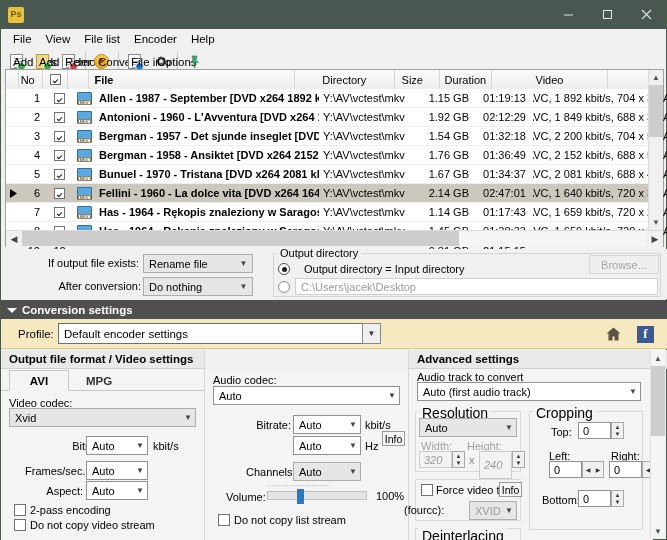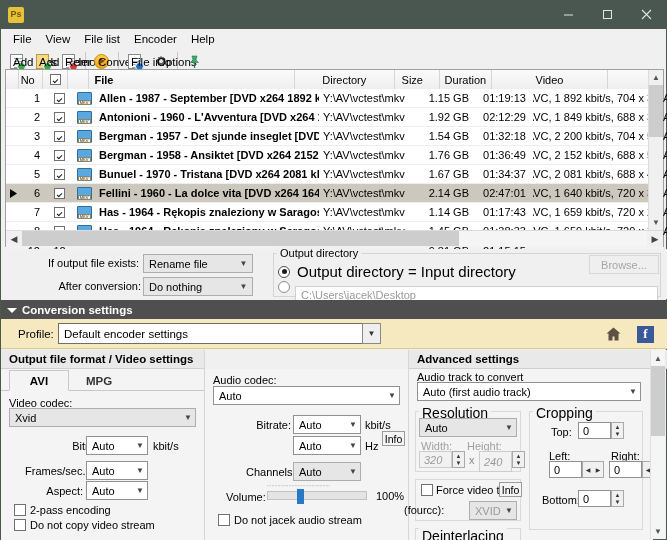--- a/index.html
+++ b/index.html
@@ -144,21 +144,21 @@
            font-size:8px; color:#444; }
   .groupbox { position:absolute; border:1px solid #d4d4d4; }
   .radio { width:12px; height:12px; border-radius:50%; border:1px solid #4d4d4d;
            background:#fff; position:relative; display:inline-block;
            vertical-align:middle; }
   .radio.on::after { content:""; position:absolute; left:2.5px; top:2.5px;
            width:5px; height:5px; border-radius:50%; background:#1b1b1b; }
   .radio.off { border-color:#8c8c8c; }
   .txtbox { position:absolute; background:#fff; border:1px solid #cfcfcf;
             font-size:11px; display:flex; align-items:center; padding-left:5px;
-            color:#9a9a9a;margin-top:8px; }
+            color:#9a9a9a; }
   .btn-dis { position:absolute; background:#efefef; border:1px solid #d8d8d8;
              color:#a6a6a6; font-size:11px; display:flex; align-items:center;
              justify-content:center; }
 
   
   .cs-bar { position:absolute; left:0; top:300px; width:667px; height:19px;
             background:#4f4f4f; color:#fff; display:flex; align-items:center;
             font-size:11.5px; font-weight:bold; padding-left:6px; }
   .cs-tri { width:0;height:0;border-left:5px solid transparent;
             border-right:5px solid transparent;border-top:5px solid #fff;
@@ -562,21 +562,21 @@
     <div class="combo" style="left:142px;top:28px;width:110px">
       <span>Do nothing</span>
       <span class="arrow">▼</span>
     </div>
 
     <div class="groupbox" style="left:272px;top:4px;width:388px;height:44px;"></div>
     <div style="position:absolute;left:276px;top:-2px;background:#f0f0f0;padding:0 3px;font-size:11px">Output directory</div>
 
     <div style="position:absolute;left:277px;top:14px;display:flex;align-items:center;">
       <span class="radio on"></span>
-      <span style="margin-left:7px;font-size:15px">Output directory = Input directory</span>
+      <span style="margin-left:14px;font-size:11px">Output directory = Input directory</span>
     </div>
     <div style="position:absolute;left:277px;top:31px;">
       <span class="radio off"></span>
     </div>
     <div class="txtbox" style="left:294px;top:29px;width:363px;height:17px">C:\Users\jacek\Desktop</div>
     <div class="btn-dis" style="left:588px;top:6px;width:70px;height:19px">Browse...</div>
   </div>
 
   <div class="cs-bar">
     <span class="cs-tri"></span>
@@ -672,21 +672,21 @@
   </div>
 
   <div class="lbl" style="left:225px;top:491px">Volume:</div>
   <div class="ticks" style="left:266px;top:484px;width:100px">'''''''''''''''''''''''''''''''''''''''''</div>
   <div class="slider" style="left:266px;top:491px;width:100px">
     <span class="slider-thumb" style="left:29px;top:-3px"></span>
   </div>
   <div class="lbl" style="left:375px;top:490px">100%</div>
 
   <div class="cb" style="left:217px;top:514px"></div>
-  <div class="lbl" style="left:233px;top:514px">Do not jacek audio stream</div>
+  <div class="lbl" style="left:233px;top:514px">Do not copy list stream</div>
 
   <div class="lbl" style="left:416px;top:371px">Audio track to convert</div>
   <div class="cmb white" style="left:416px;top:382px;width:224px">
     <span>Auto (first audio track)</span>
     <span class="ar">▼</span>
   </div>
 
   <div class="gbox" style="left:414px;top:411px;width:106px;height:61px"></div>
   <div class="gbox-t" style="left:418px;top:405px">Resolution</div>
   <div class="cmb grey" style="left:418px;top:418px;width:98px">
@@ -694,21 +694,21 @@
     <span class="ar">▼</span>
   </div>
   <div class="lbl" style="left:420px;top:440px;color:#a0a0a0">Width:</div>
   <div class="lbl" style="left:466px;top:440px;color:#a0a0a0">Height:</div>
   <div class="spin dis" style="left:418px;top:451px;width:33px;height:17px">320</div>
   <div class="spinbtn" style="left:451px;top:451px;height:17px">
       <i>▲</i>
       <i>▼</i>
     </div>
   <div class="lbl" style="left:468px;top:454px;color:#888">x</div>
-  <div class="spin dis" style="left:478px;top:451px;width:33px;height:21px">240</div>
+  <div class="spin dis" style="left:478px;top:451px;width:33px;height:28px">240</div>
   <div class="spinbtn" style="left:511px;top:451px;height:17px">
       <i>▲</i>
       <i>▼</i>
     </div>
 
   <div class="gbox" style="left:414px;top:479px;width:106px;height:42px"></div>
   <div class="cb" style="left:420px;top:484px"></div>
   <div class="lbl" style="left:435px;top:484px">Force video tag</div>
   <div class="infobtn" style="left:498px;top:482px;width:23px;height:15px">Info</div>
   <div class="lbl" style="left:403px;top:504px">(fourcc):</div>

